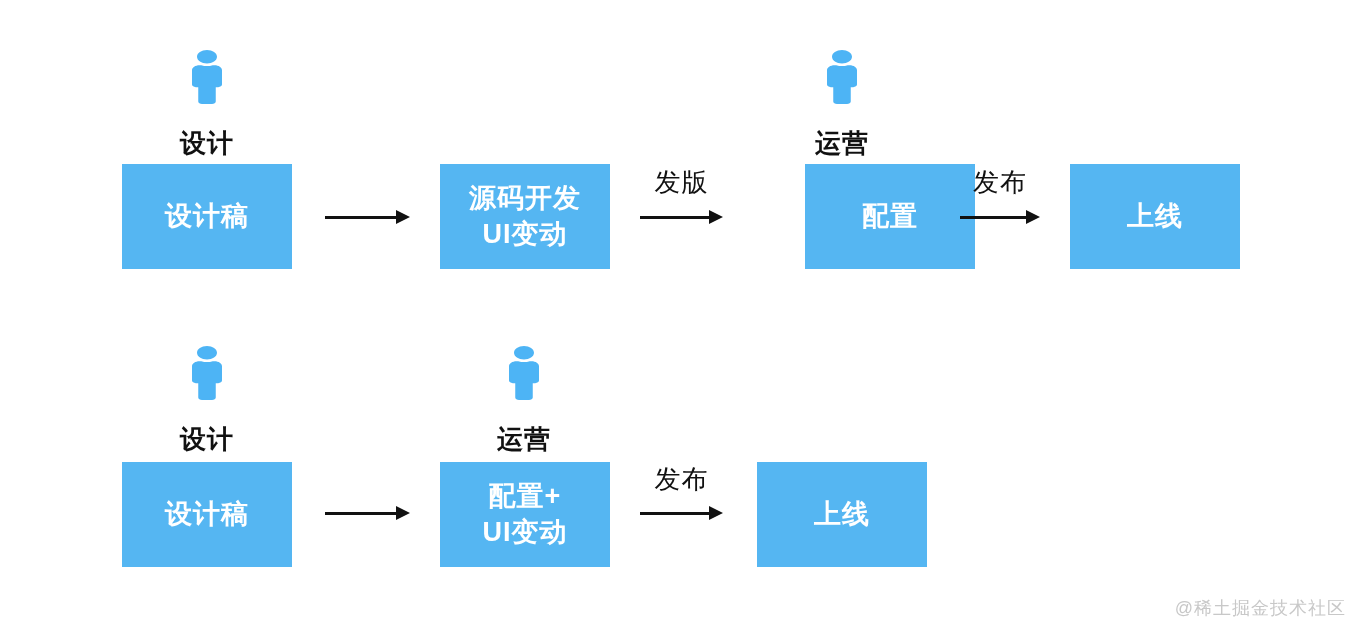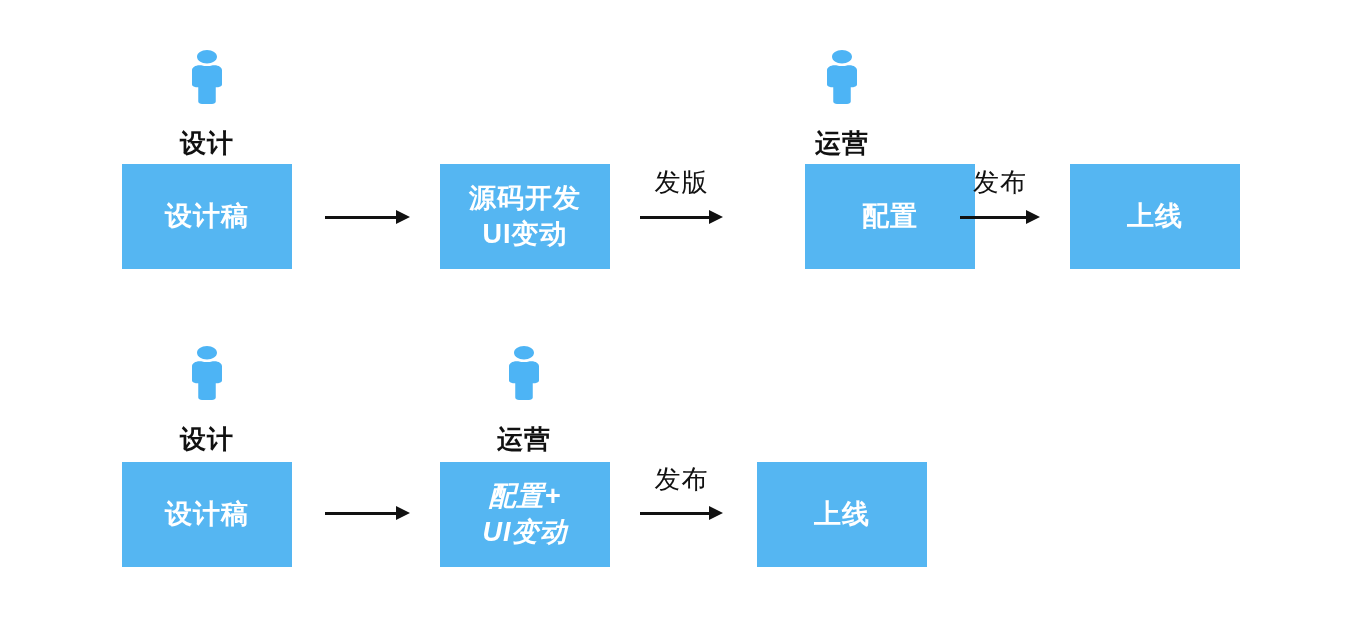--- a/index.html
+++ b/index.html
@@ -164,34 +164,35 @@
     <svg width="30" height="54" viewBox="0 0 192 512" preserveAspectRatio="none">
       <path fill="#4db4f5" d="M96 0c35.3 0 64 28.7 64 64s-28.7 64-64 64-64-28.7-64-64S60.7 0 96 0m48 144h-11.4c-22.7 10.4-49.6 10.9-73.3 0H48c-26.5 0-48 21.5-48 48v136c0 13.3 10.7 24 24 24h16v136c0 13.3 10.7 24 24 24h64c13.3 0 24-10.7 24-24V352h16c13.3 0 24-10.7 24-24V192c0-26.5-21.5-48-48-48z"></path>
     </svg>
     <span class="person-label">运营</span>
   </div>
 
   <div class="box" style="left:122px; top:462px;">
     <span class="box-line">设计稿</span>
   </div>
 
-  <div class="box" style="left:440px; top:462px;font-style:italic;">
+  <div class="box" style="left:440px; top:462px;">
     <span class="box-line">配置+</span>
     <span class="box-line">UI变动</span>
   </div>
 
   <div class="box" style="left:757px; top:462px;">
     <span class="box-line">上线</span>
   </div>
 
   <div class="arrow" style="left:325px; top:512px; width:85px;">
     <span class="arrow-line"></span>
     <span class="arrow-head"></span>
   </div>
 
   <div class="arrow-label" style="left:640px; top:466px; width:83px;">发布</div>
   <div class="arrow" style="left:640px; top:512px; width:83px;">
     <span class="arrow-line"></span>
     <span class="arrow-head"></span>
   </div>
 
+  <div class="watermark">@稀土掘金技术社区</div>
 
 </div>
 
 </body></html>

